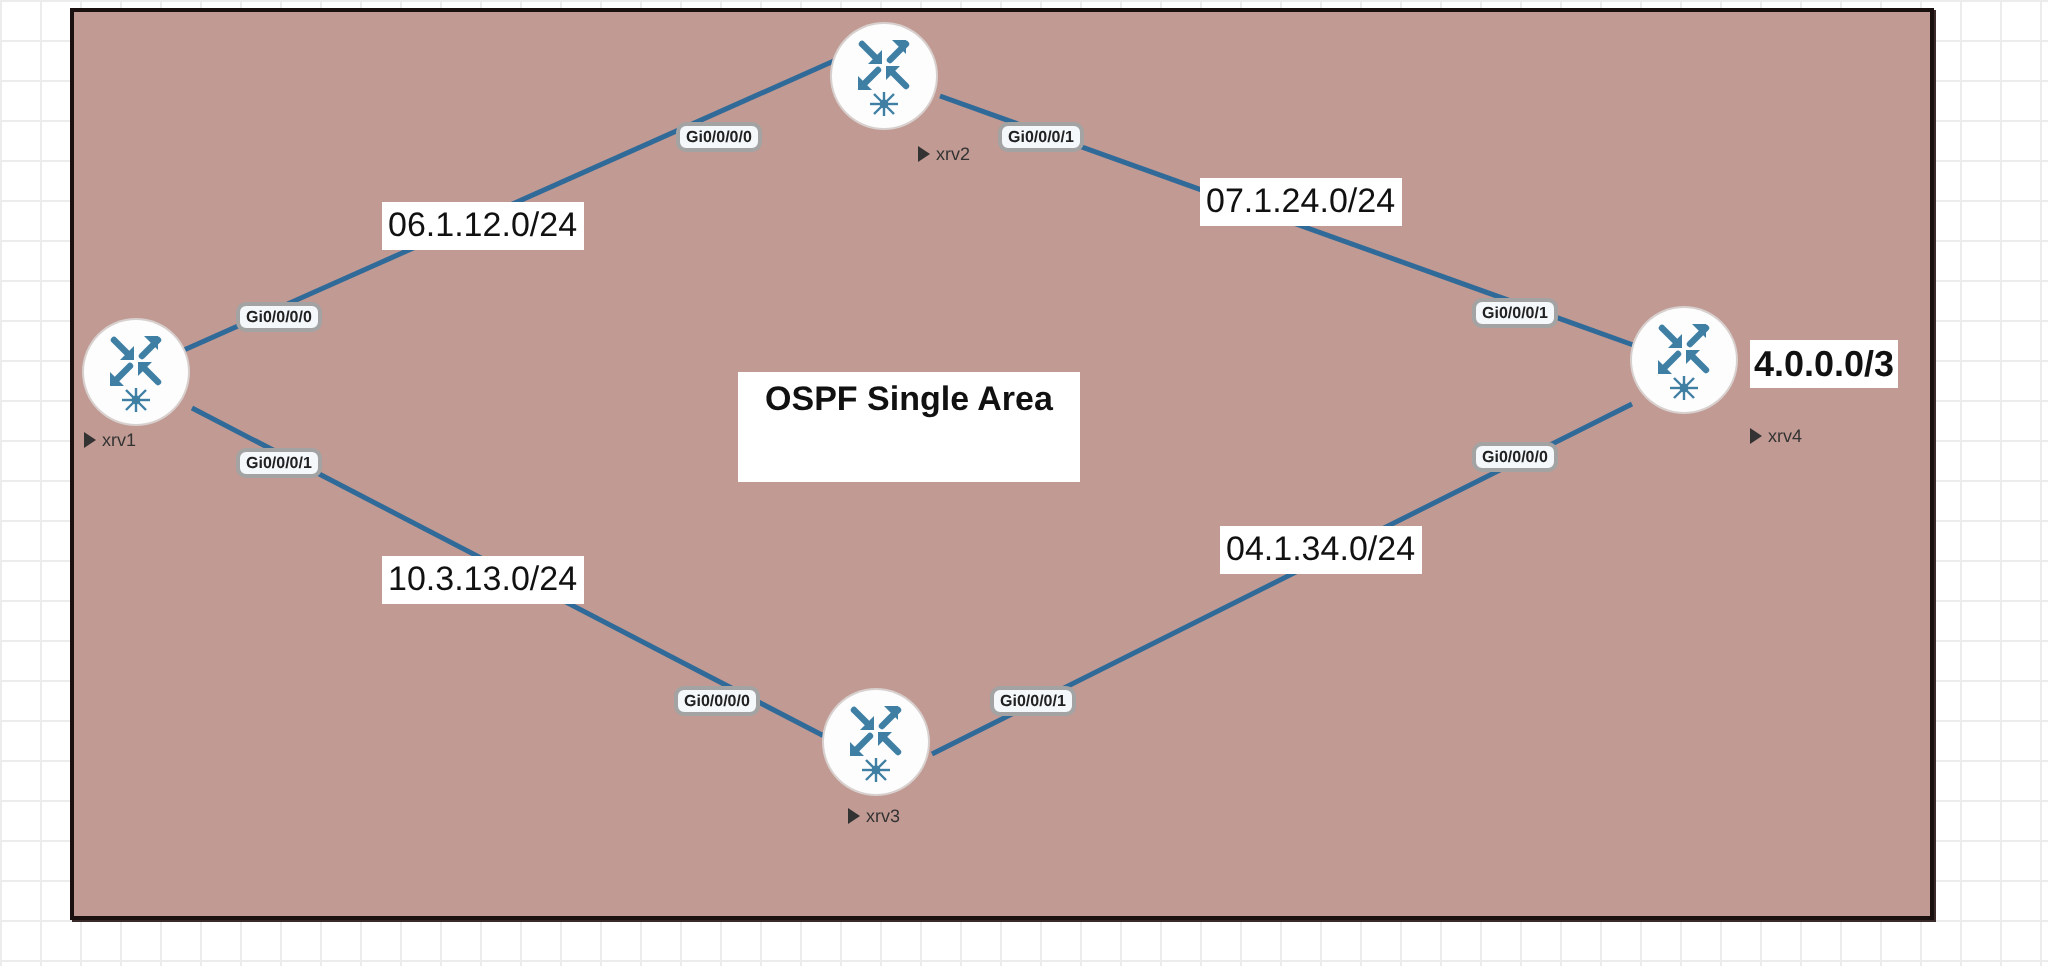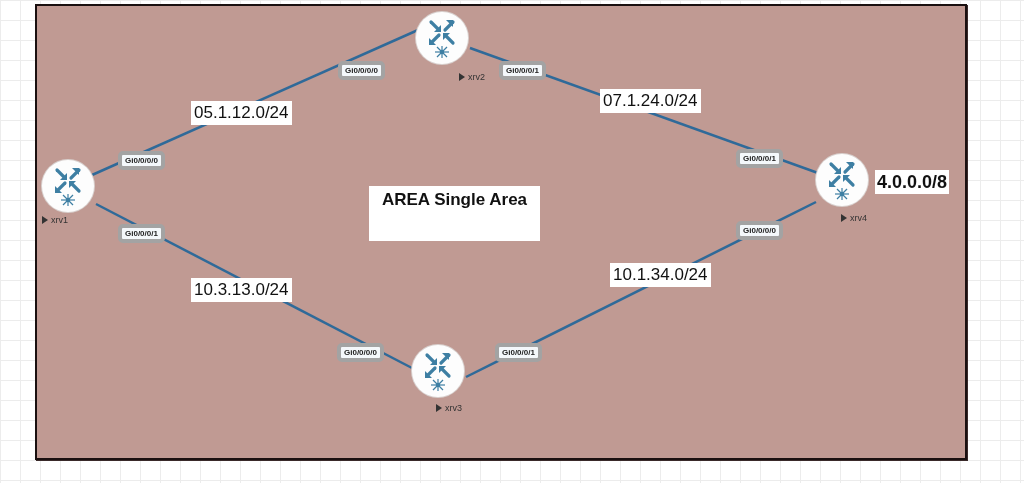--- a/index.html
+++ b/index.html
@@ -19,21 +19,21 @@
     }
     svg.links { position:absolute; left:0; top:0; width:1024px; height:483px; }
     .node { position:absolute; width:52px; height:52px; border-radius:50%;
       background:#fdfdfd; box-shadow:0 0 0 1px #d8d0ce; }
     .node svg { position:absolute; left:0; top:0; width:52px; height:52px; }
     .node-label { position:absolute; font-size:9px; color:#333; white-space:nowrap; }
     .node-label .tri { display:inline-block; width:0; height:0;
       border-top:4px solid transparent; border-bottom:4px solid transparent;
       border-left:6px solid #333; margin-right:3px; vertical-align:-1px; }
     .iface { position:absolute; font-size:8px; font-weight:bold; color:#222;
-      background:#f4f8fb; border:4px solid #a3a3a3; border-radius:5px;
+      background:#f4f8fb; border:2px solid #a3a3a3; border-radius:5px;
       padding:0 3px; line-height:11px; white-space:nowrap; }
     .subnet { position:absolute; background:#ffffff; font-size:17px; color:#111;
       padding:1px 3px; line-height:22px; white-space:nowrap; }
     .title-box { position:absolute; left:369px; top:186px; width:171px; height:55px;
       background:#ffffff; text-align:center; font-weight:bold; font-size:17px; color:#111; }
     .title-box div { line-height:24px; }
     .title-box .l1 { margin-top:2px; }
     .loopback { position:absolute; left:875px; top:170px; background:#fff;
       font-weight:bold; font-size:18px; color:#111; padding:0 2px; line-height:24px; }
   </style>
@@ -111,21 +111,21 @@
     </g>
     <g stroke="#3e7fa3" stroke-width="1.2">
       <line x1="19" y1="40" x2="33" y2="40"></line>
         <line x1="26" y1="34" x2="26" y2="46"></line>
       <line x1="21" y1="35" x2="31" y2="45"></line>
         <line x1="31" y1="35" x2="21" y2="45"></line>
     </g>
     <circle cx="26" cy="40" r="2.2" fill="#3e7fa3"></circle>
   </svg>
 </div>
-<div class="node-label" style="left:436px;top:403px;"><span class="tri"></span><span>xrv3</span></div>
+<div class="node-label" style="left:424px;top:403px;"><span class="tri"></span><span>xrv3</span></div>
 
 <div class="node" style="left:816px;top:154px;">
   <svg viewBox="0 0 52 52">
     <g stroke="#3e7fa3" stroke-width="3.2" fill="#3e7fa3" stroke-linecap="round">
       <line x1="15" y1="10" x2="23" y2="18"></line>
         <polygon points="25,20 18,20 25,13" stroke="none"></polygon>
       <line x1="37" y1="10" x2="29" y2="18"></line>
         <polygon points="37,8 30,8 37,15" stroke="none"></polygon>
       <line x1="15" y1="31" x2="23" y2="23"></line>
         <polygon points="13,33 20,33 13,26" stroke="none"></polygon>
@@ -134,33 +134,33 @@
     </g>
     <g stroke="#3e7fa3" stroke-width="1.2">
       <line x1="19" y1="40" x2="33" y2="40"></line>
         <line x1="26" y1="34" x2="26" y2="46"></line>
       <line x1="21" y1="35" x2="31" y2="45"></line>
         <line x1="31" y1="35" x2="21" y2="45"></line>
     </g>
     <circle cx="26" cy="40" r="2.2" fill="#3e7fa3"></circle>
   </svg>
 </div>
-<div class="node-label" style="left:793px;top:213px;padding-left:48px;"><span class="tri"></span><span>xrv4</span></div>
+<div class="node-label" style="left:827px;top:213px;padding-left:48px;"><span class="tri"></span><span>xrv4</span></div>
 
 <div class="iface" style="left:118px;top:151px;">Gi0/0/0/0</div>
 <div class="iface" style="left:338px;top:61px;">Gi0/0/0/0</div>
 <div class="iface" style="left:499px;top:61px;">Gi0/0/0/1</div>
 <div class="iface" style="left:736px;top:149px;">Gi0/0/0/1</div>
 <div class="iface" style="left:118px;top:224px;">Gi0/0/0/1</div>
 <div class="iface" style="left:337px;top:343px;">Gi0/0/0/0</div>
 <div class="iface" style="left:495px;top:343px;">Gi0/0/0/1</div>
 <div class="iface" style="left:736px;top:221px;">Gi0/0/0/0</div>
 
-<div class="subnet" style="left:191px;top:101px;">05.1.12.0/24</div>
+<div class="subnet" style="left:191px;top:101px;">06.1.12.0/24</div>
 <div class="subnet" style="left:600px;top:89px;">07.1.24.0/24</div>
 <div class="subnet" style="left:191px;top:278px;">10.3.13.0/24</div>
-<div class="subnet" style="left:610px;top:263px;">10.1.34.0/24</div>
+<div class="subnet" style="left:610px;top:263px;">04.1.34.0/24</div>
 
 <div class="title-box">
-  <div class="l1">AREA Single Area</div>
+  <div class="l1">OSPF Single Area</div>
 </div>
 
-<div class="loopback">4.0.0.0/8</div>
+<div class="loopback">4.0.0.0/3</div>
 
 </body></html>

